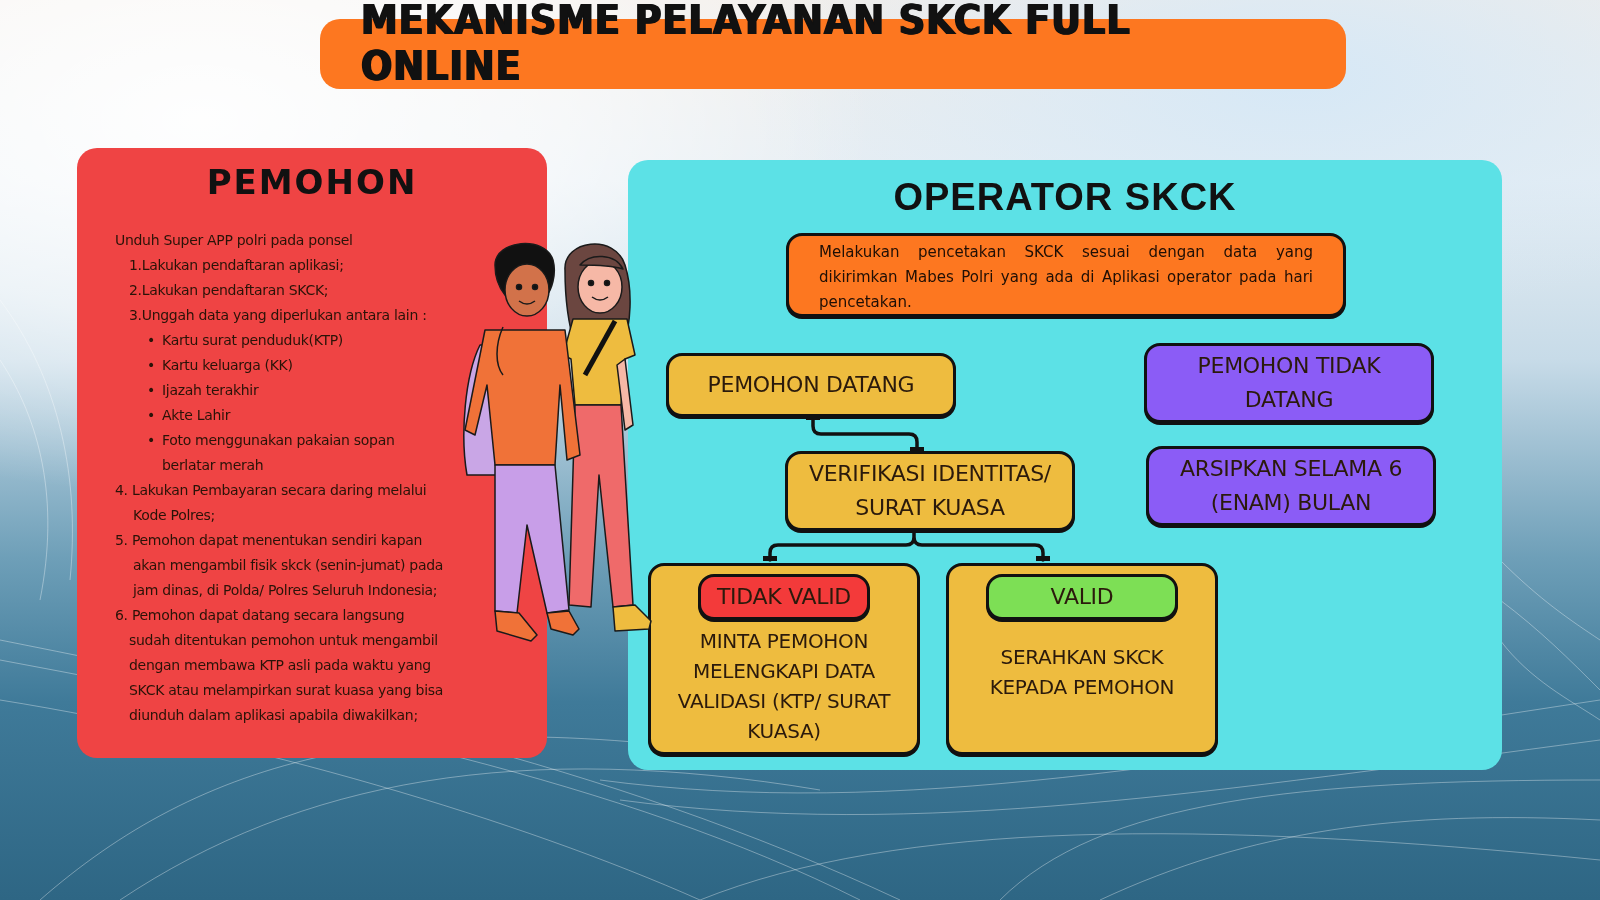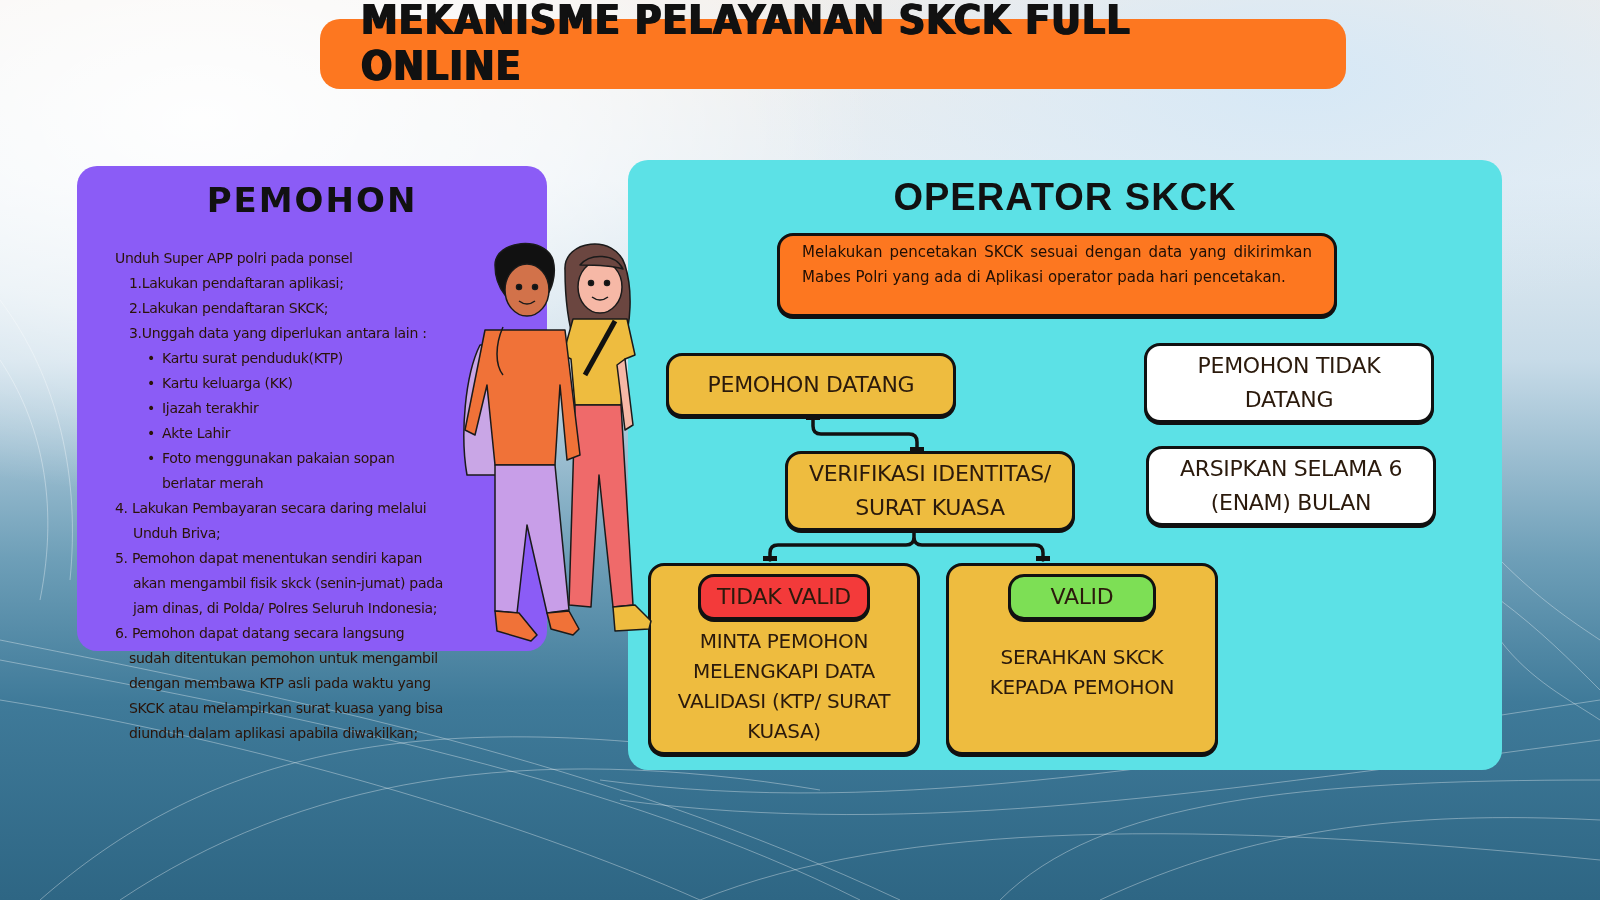--- a/index.html
+++ b/index.html
@@ -20,22 +20,22 @@
     display: flex; align-items: flex-end; justify-content: center;
   }
   .title-bar span {
     font-family: "DejaVu Sans", sans-serif;
     font-weight: 900; font-size: 40px; letter-spacing: 1px; color: #111;
     transform: scaleX(0.92);
     text-shadow: 1px 0 0 #111, -1px 0 0 #111;
   }
 
   .panel-left {
-    position: absolute; left: 77px; top: 166px; width: 470px; height: 485px;
-    background: #8b5cf6; border-radius: 20px;
+    position: absolute; left: 77px; top: 148px; width: 470px; height: 610px;
+    background: #ef4444; border-radius: 20px;
   }
   .panel-left .heading {
     position: absolute; top: 14px; left: 0; width: 470px; text-align: center;
     font-family: "DejaVu Sans", sans-serif; font-weight: bold; font-size: 34px;
     letter-spacing: 2px; color: #111;
   }
   .pemohon-text {
     position: absolute; left: 38px; top: 80px; width: 420px;
     font-family: "DejaVu Sans", sans-serif; font-size: 14px; line-height: 25px;
     color: #2a1308; letter-spacing: -0.3px;
@@ -59,28 +59,28 @@
     letter-spacing: 1px; color: #111;
   }
 
   .box {
     position: absolute; border: 3px solid #111; border-radius: 16px;
     display: flex; align-items: center; justify-content: center; text-align: center;
     color: #2b1a0c; font-family: "DejaVu Sans", sans-serif;
     box-shadow: 0 2px 0 #111;
   }
   .box.yellow { background: #eebc3f; }
-  .box.red { background: #ffffff; justify-content: center; }
+  .box.red { background: #8b5cf6; justify-content: center; }
   .box.orange { background: #fd7720; }
   .box.bright-red { background: #f33a3a; }
   .box.green { background: #7ddf55; }
 
   .desc-box {
-    left: 149px; top: 73px; width: 560px; height: 84px;
-    padding: 4px 22px; font-size: 15px; line-height: 25px; text-align: justify;
+    left: 158px; top: 73px; width: 560px; height: 84px;
+    padding: 4px 30px; font-size: 15px; line-height: 25px; text-align: justify;
     align-items: flex-start; justify-content: flex-start; color: #1f0f05;
   }
   .desc-box span { text-align: justify; text-align-last: left; display: block; width: 100%; }
 
   .lbl { font-size: 22px; line-height: 34px; letter-spacing: -0.3px; }
   .lbl-sm { font-size: 20px; line-height: 30px; letter-spacing: -0.3px; }
 
   .connectors { position: absolute; left: 0; top: 0; width: 874px; height: 610px; pointer-events: none; }
 
   .people { position: absolute; left: 455px; top: 235px; width: 240px; height: 420px; }
@@ -119,21 +119,21 @@
     <div class="row ind1"><span>1.</span><span>Lakukan pendaftaran aplikasi;</span></div>
     <div class="row ind1"><span>2.</span><span>Lakukan pendaftaran SKCK;</span></div>
     <div class="row ind1"><span>3.</span><span>Unggah data yang diperlukan antara lain :</span></div>
     <div class="row ind-bullet"><span class="dot">•</span><span class="txt">Kartu surat penduduk(KTP)</span></div>
     <div class="row ind-bullet"><span class="dot">•</span><span class="txt">Kartu keluarga (KK)</span></div>
     <div class="row ind-bullet"><span class="dot">•</span><span class="txt">Ijazah terakhir</span></div>
     <div class="row ind-bullet"><span class="dot">•</span><span class="txt">Akte Lahir</span></div>
     <div class="row ind-bullet"><span class="dot">•</span><span class="txt">Foto menggunakan pakaian sopan</span></div>
     <div class="row ind-cont">berlatar merah</div>
     <div class="row">4. Lakukan Pembayaran secara daring melalui</div>
-    <div class="row cont18">Unduh Briva;</div>
+    <div class="row cont18">Kode Polres;</div>
     <div class="row">5. Pemohon dapat menentukan sendiri kapan</div>
     <div class="row cont18">akan mengambil fisik skck (senin-jumat) pada</div>
     <div class="row cont18">jam dinas, di Polda/ Polres Seluruh Indonesia;</div>
     <div class="row">6. Pemohon dapat datang secara langsung</div>
     <div class="row cont14">sudah ditentukan pemohon untuk mengambil</div>
     <div class="row cont14">dengan membawa KTP asli pada waktu yang</div>
     <div class="row cont14">SKCK atau melampirkan surat kuasa yang bisa</div>
     <div class="row cont14">diunduh dalam aplikasi apabila diwakilkan;</div>
   </div>
 </div>
@@ -174,21 +174,21 @@
     </div>
     <div style="margin-top:6px; display:flex; flex-direction:column;">
       <span class="lbl-sm">MINTA PEMOHON</span>
       <span class="lbl-sm">MELENGKAPI DATA</span>
       <span class="lbl-sm">VALIDASI (KTP/ SURAT</span>
       <span class="lbl-sm">KUASA)</span>
     </div>
   </div>
 
   <div class="box yellow" style="left:318px; top:403px; width:272px; height:192px; flex-direction:column; justify-content:flex-start; padding-top:8px;">
-    <div class="box green" style="position:relative; width:148px; height:46px; box-shadow:0 2px 0 #111;text-align:right;">
+    <div class="box green" style="position:relative; width:192px; height:46px; box-shadow:0 2px 0 #111;text-align:right;">
       <span class="lbl">VALID</span>
     </div>
     <div style="margin-top:22px; display:flex; flex-direction:column;">
       <span class="lbl-sm">SERAHKAN SKCK</span>
       <span class="lbl-sm">KEPADA PEMOHON</span>
     </div>
   </div>
 
   <div class="box red" style="left:516px; top:183px; width:290px; height:80px; flex-direction:column;">
     <span class="lbl">PEMOHON TIDAK</span>

